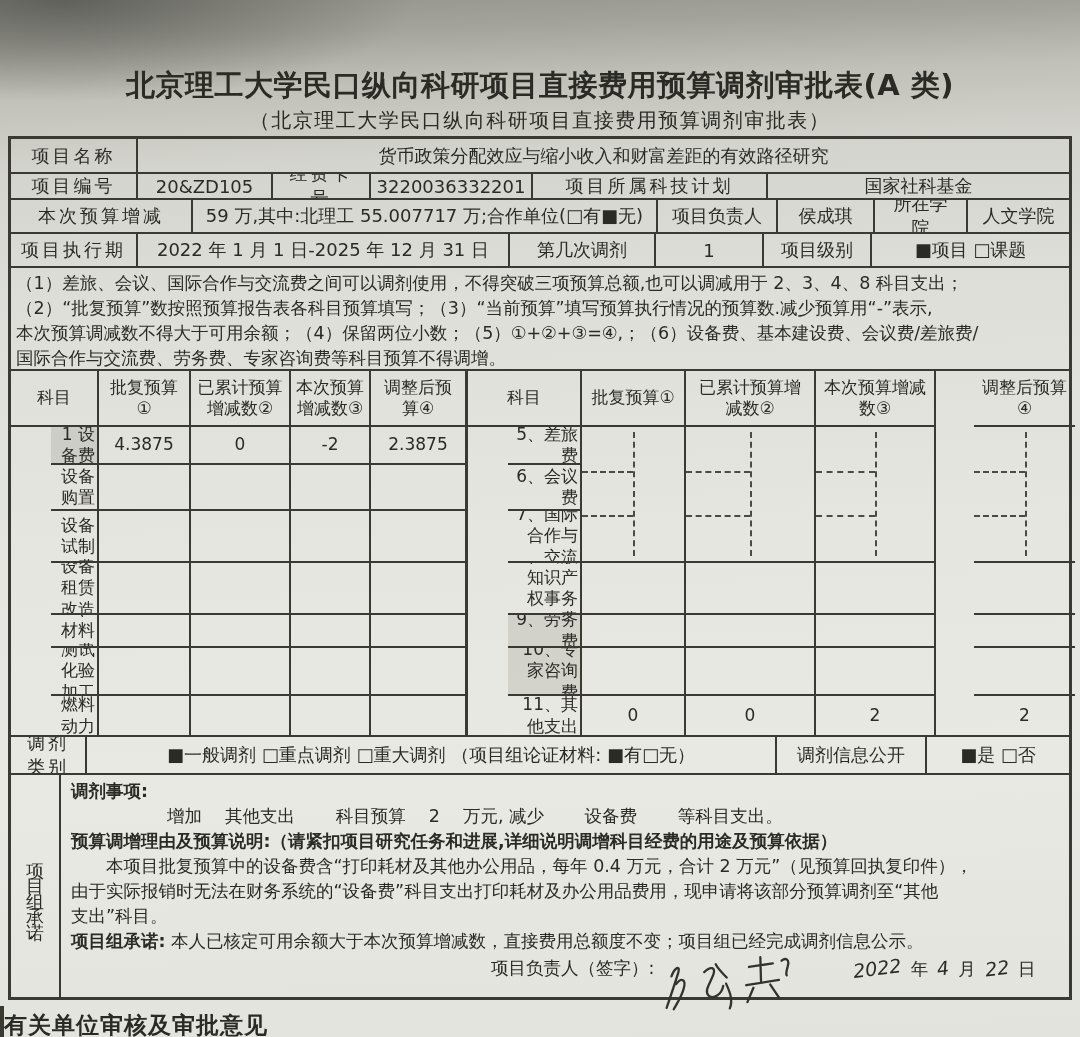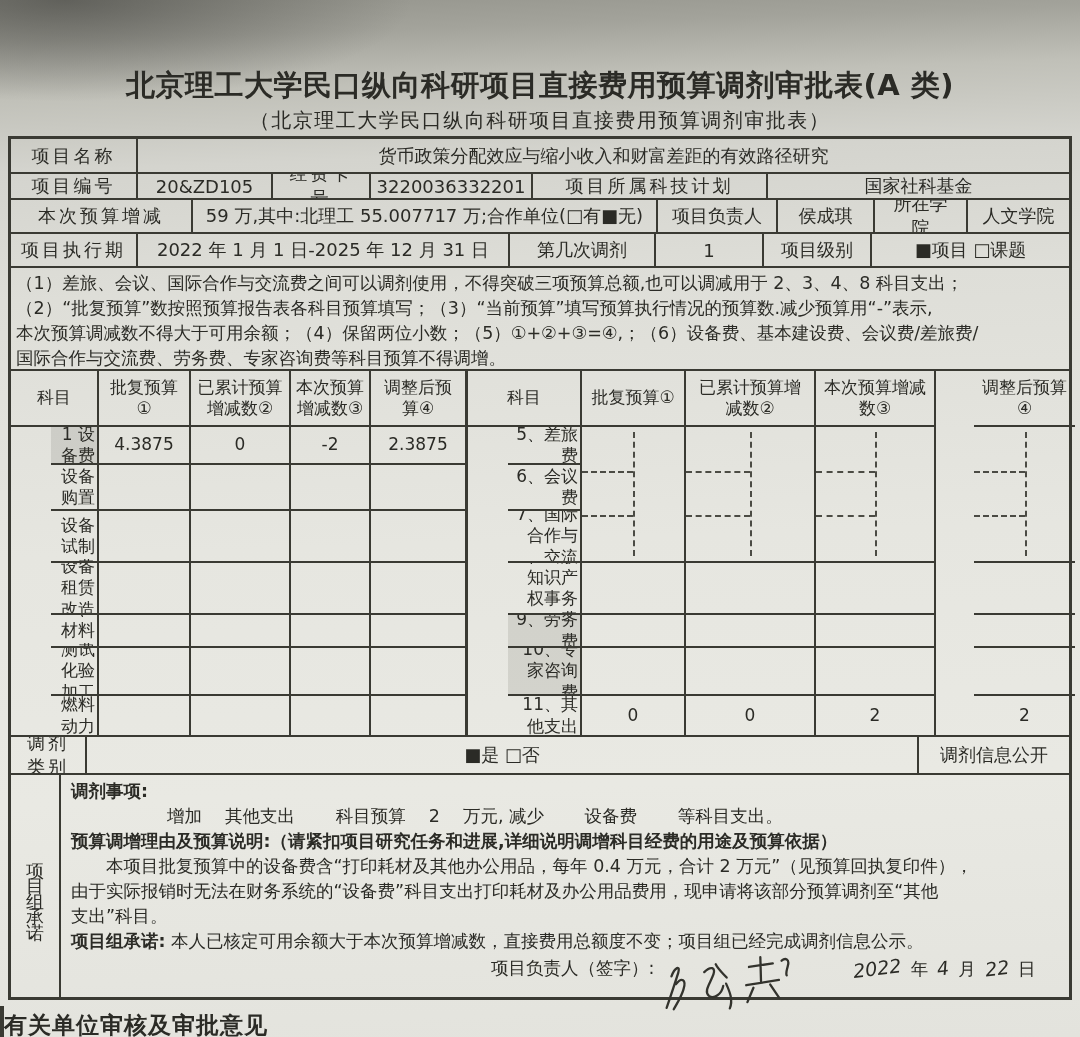--- a/index.html
+++ b/index.html
@@ -200,22 +200,23 @@
     <div class="g mid b0"></div>
     <div class="g sub b0">11、其他支出</div>
     <div class="g b0">0</div>
     <div class="g b0">0</div>
     <div class="g b0">2</div>
     <div class="g e b0">2</div>
   </div>
 
   <div class="row" style="height:38px">
     <div class="c lab" style="width:76px">调剂类别</div>
+    <div class="c" style="width:690px">■一般调剂  □重点调剂  □重大调剂 （项目组论证材料:  ■有□无）</div>
+    <div class="c" style="width:150px">调剂信息公开</div>
     <div class="c" style="flex:1">■是  □否</div>
-    <div class="c" style="width:150px">调剂信息公开</div>
   </div>
 
   <div class="row commit">
     <div class="side">
       <span>项目组承诺</span>
     </div>
     <div class="cbody">
       <div class="bold">调剂事项:</div>
       <div class="items-line">增加　 其他支出 　　科目预算　 2 　万元, 减少　　 设备费 　　等科目支出。</div>
       <div class="bold">预算调增理由及预算说明:（请紧扣项目研究任务和进展,详细说明调增科目经费的用途及预算依据）</div>

